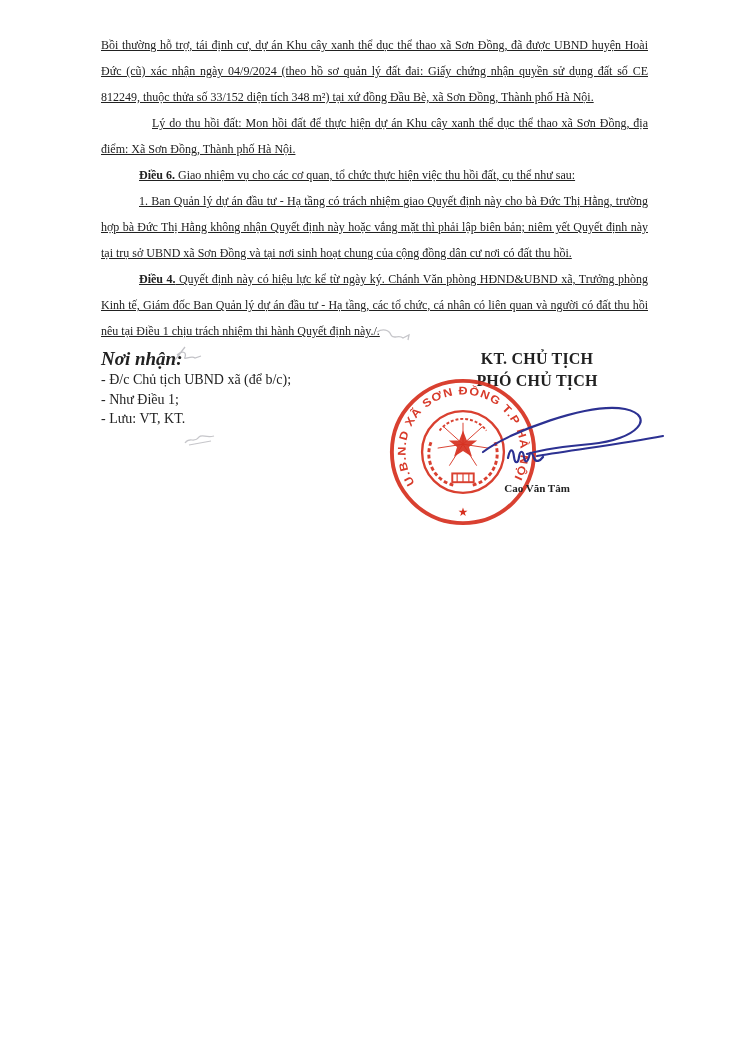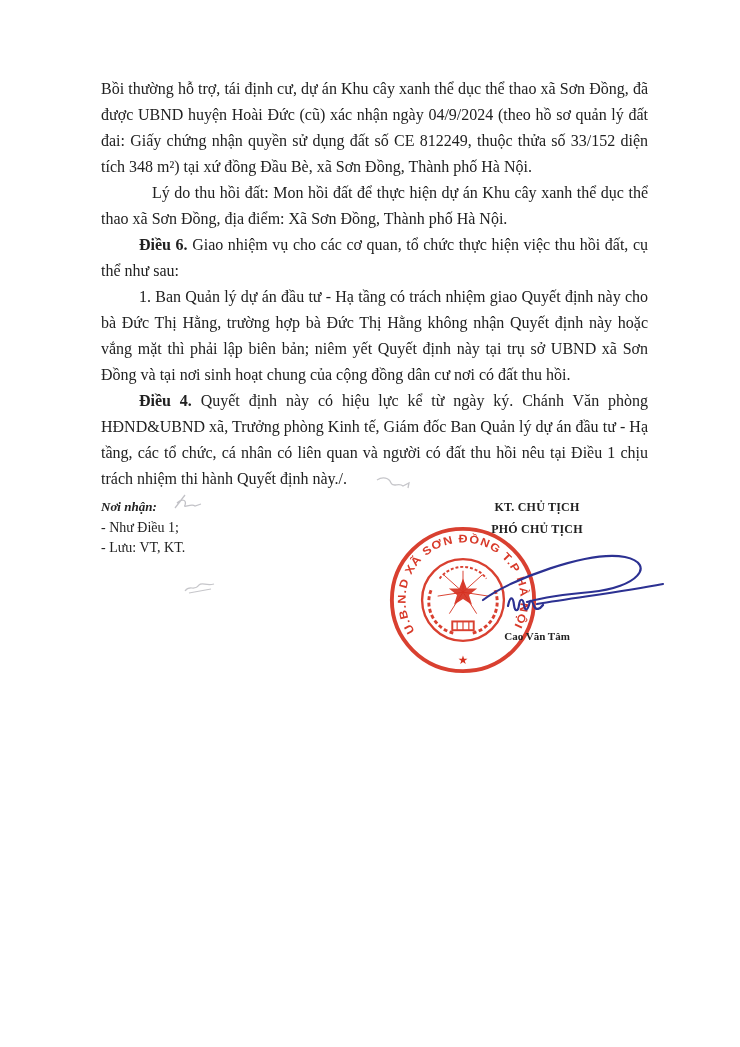--- a/index.html
+++ b/index.html
@@ -7,62 +7,63 @@
   .page{
     position:relative;
     width:740px;
     height:1047px;
     background:#ffffff;
     font-family:"Liberation Serif","DejaVu Serif",serif;
     color:#212121;
     overflow:hidden;
   }
   .body-text{
-    padding-top:76px;
+    padding-top:32px;
     margin:0 92px 0 101px;
-    font-size:16px;
+    font-size:12px;
     line-height:26px;
     text-align:justify;
+    text-decoration:underline;
   }
   .body-text p{margin:0;}
   .body-text p.ind{text-indent:38px;}
   .body-text p.ind-lg{text-indent:51px;}
   .lead{font-weight:bold;}
   .footer-row{
     position:relative;
     margin:4px 0 0 101px;
     display:flex;
   }
   .recipients{
     position:relative;
     width:300px;
     flex:0 0 auto;
   }
   .recipients-heading{
     font-weight:bold;
     font-style:italic;
-    font-size:13px;
+    font-size:19px;
     line-height:22px;
   }
   .recipient-item{
     font-size:14px;
     line-height:19.5px;
   }
   .signature{
     position:relative;
     margin-left:auto;
     margin-right:76px;
     width:272px;
     height:185px;
     text-align:center;
     flex:0 0 auto;
   }
   .sig-title{
     font-weight:bold;
-    font-size:12px;
+    font-size:16px;
     line-height:22px;
     letter-spacing:.2px;
   }
   .signer-name{
     position:absolute;
     left:0; right:0;
     top:134px;
     font-weight:bold;
     font-size:11px;
   }
@@ -92,20 +93,21 @@
     <p class="ind-lg"><span>Lý do thu hồi đất: Mon hồi đất để thực hiện dự án Khu cây xanh thể dục thể thao xã Sơn Đồng, địa điểm: Xã Sơn Đồng, Thành phố Hà Nội.</span></p>
     <p class="ind"><b class="lead">Điều 6.</b><span> Giao nhiệm vụ cho các cơ quan, tổ chức thực hiện việc thu hồi đất, cụ thể như sau:</span></p>
     <p class="ind"><span>1. Ban Quản lý dự án đầu tư - Hạ tầng có trách nhiệm giao Quyết định này cho bà Đức Thị Hằng, trường hợp bà Đức Thị Hằng không nhận Quyết định này hoặc vắng mặt thì phải lập biên bản; niêm yết Quyết định này tại trụ sở UBND xã Sơn Đồng và tại nơi sinh hoạt chung của cộng đồng dân cư nơi có đất thu hồi.</span></p>
     <p class="ind"><b class="lead">Điều 4.</b><span> Quyết định này có hiệu lực kể từ ngày ký. Chánh Văn phòng HĐND&amp;UBND xã, Trưởng phòng Kinh tế, Giám đốc Ban Quản lý dự án đầu tư - Hạ tầng, các tổ chức, cá nhân có liên quan và người có đất thu hồi nêu tại Điều 1 chịu trách nhiệm thi hành Quyết định này./.</span></p>
   </div>
 
   <div class="footer-row">
 
     <div class="recipients">
       <div class="recipients-heading">Nơi nhận:</div>
+      <div class="recipient-item">- Đ/c Chủ tịch UBND xã (để b/c);</div>
       <div class="recipient-item">- Như Điều 1;</div>
       <div class="recipient-item">- Lưu: VT, KT.</div>
 
       <svg class="scribble" style="left:70px;top:-3px;width:36px;height:18px;" viewBox="0 0 36 18">
         <path d="M4,15 L14,2 M6,10 C11,5 16,7 14,12 C12,16 20,10 24,13 L30,11" fill="none" stroke="#aeaeb4" stroke-width="1.3" opacity="0.75"></path>
       </svg>
 
       <svg class="scribble" style="left:82px;top:84px;width:34px;height:16px;" viewBox="0 0 34 16">
         <path d="M2,11 C7,4 11,12 16,5 C19,2 23,6 31,4 M6,13 L28,9" fill="none" stroke="#aeaeb4" stroke-width="1.2" opacity="0.7"></path>
       </svg>

